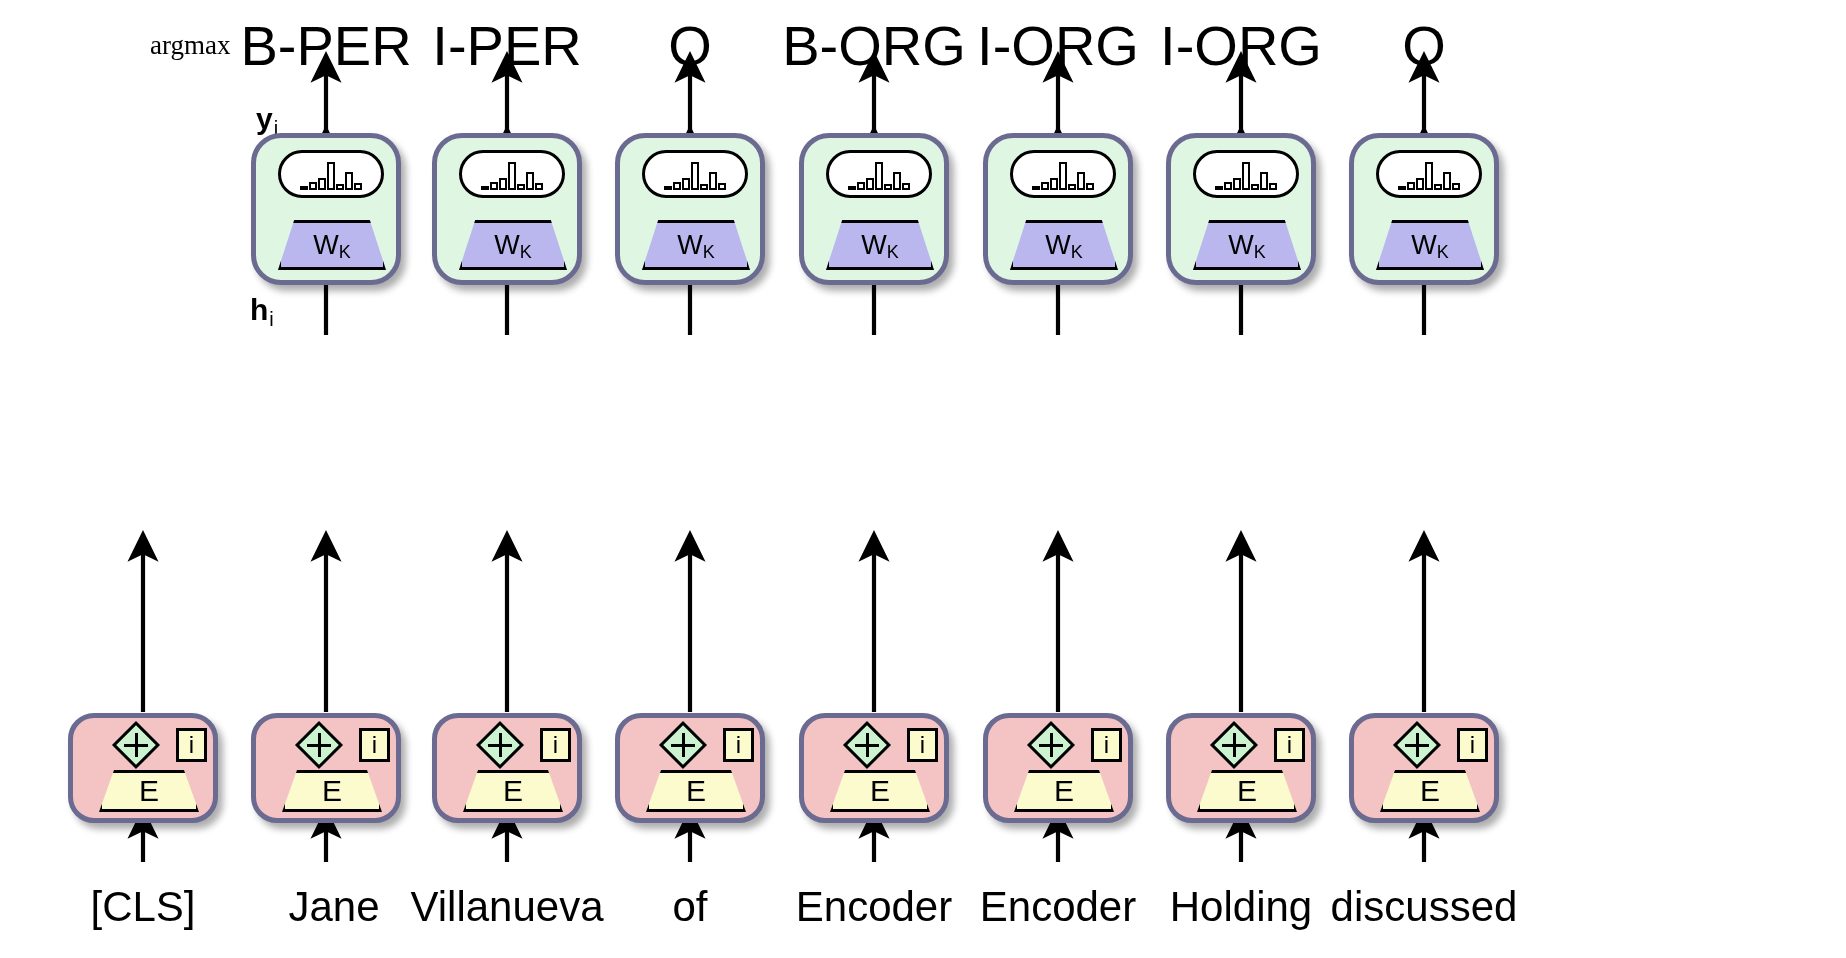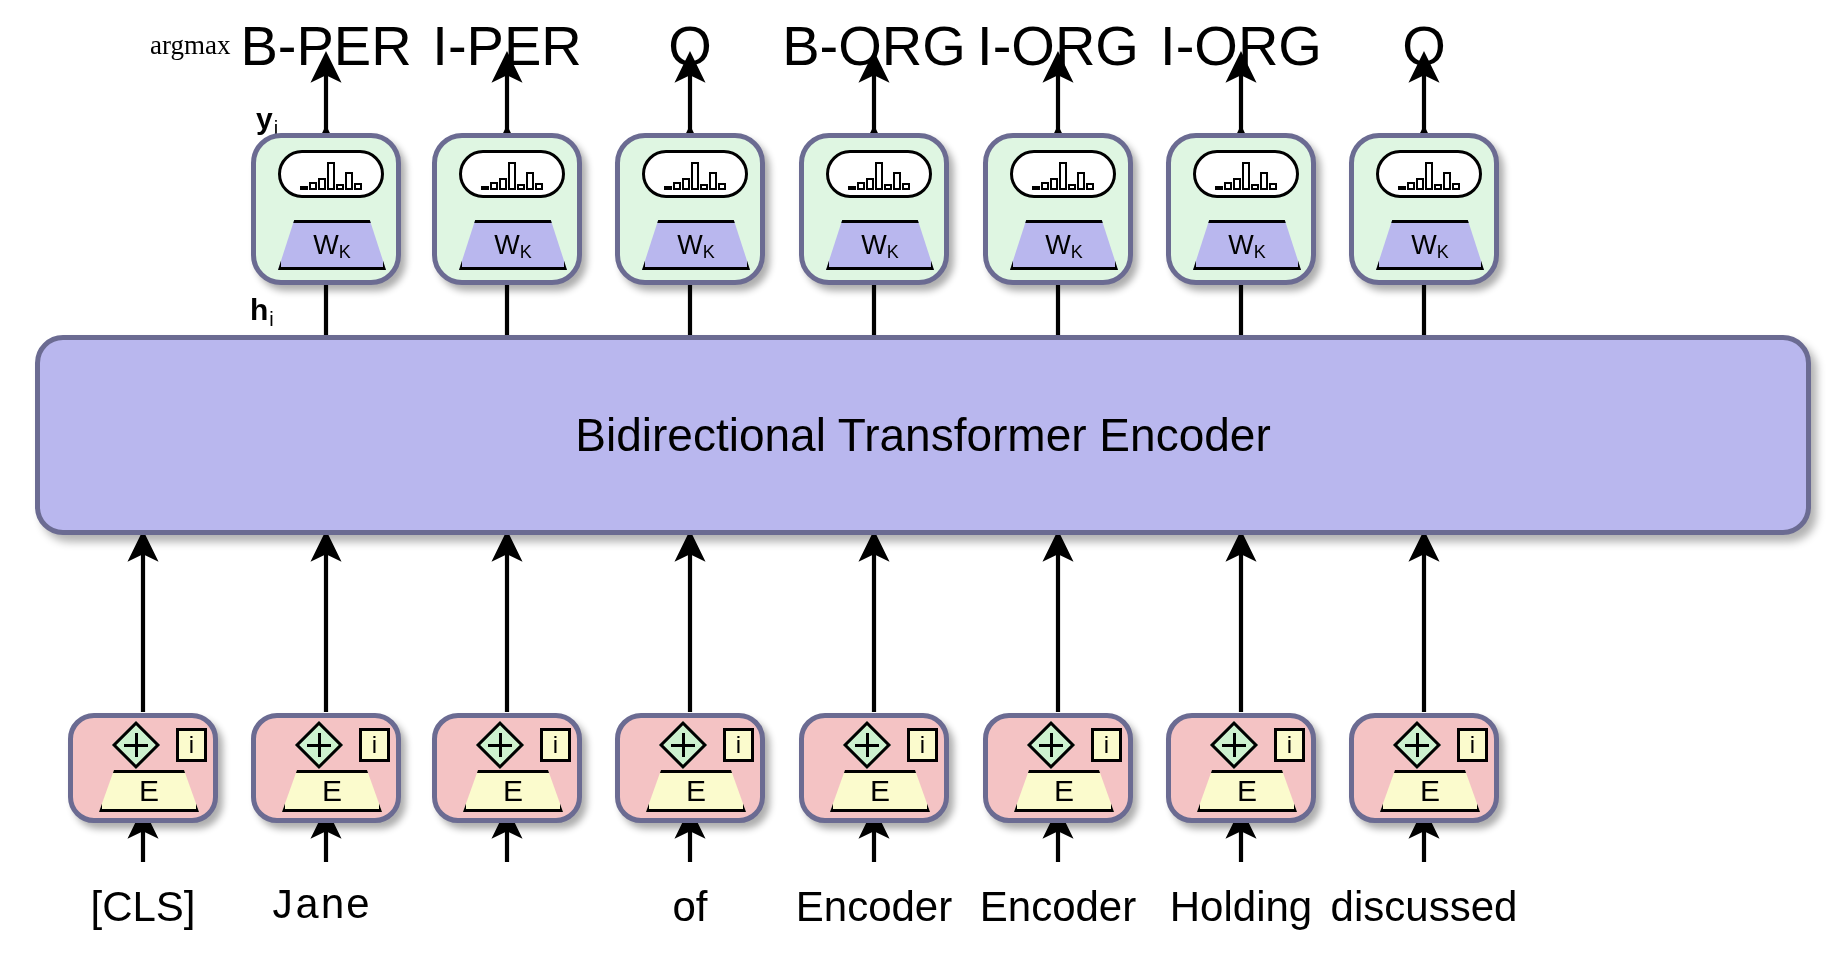--- a/index.html
+++ b/index.html
@@ -271,23 +271,20 @@
     </div>
     <div class="trap-w">
       <div class="shape"></div>
       <div class="lbl">
         <span>W</span>
           <sub>K</sub>
       </div>
     </div>
   </div>
 
-  <div id="encoder">
-    <div class="etext">Bidirectional Transformer Encoder</div>
-  </div>
 
   <div class="emb-cell" style="left:68px;top:713px;">
     <div class="diamond"></div>
     <div class="plus"></div>
     <div class="ibox">i</div>
     <div class="trap-e">
       <div class="shape"></div>
       <div class="lbl">E</div>
     </div>
   </div>
@@ -349,20 +346,21 @@
     <div class="diamond"></div>
     <div class="plus"></div>
     <div class="ibox">i</div>
     <div class="trap-e">
       <div class="shape"></div>
       <div class="lbl">E</div>
     </div>
   </div>
 
   <div class="word-label" style="left:143px;top:886px;">[CLS]</div>
-  <div class="word-label" style="left:320px;top:886px;font-family:Liberation Mono, monospace;">Jane</div>
+  <div class="word-label" style="left:334px;top:886px;">Jane</div>
+  <div class="word-label" style="left:507px;top:886px;">Villanueva</div>
   <div class="word-label" style="left:690px;top:886px;">of</div>
   <div class="word-label" style="left:874px;top:886px;">Encoder</div>
   <div class="word-label" style="left:1058px;top:886px;">Encoder</div>
   <div class="word-label" style="left:1241px;top:886px;text-align:center;">Holding</div>
   <div class="word-label" style="left:1424px;top:886px;">discussed</div>
 
 </div>
 
 </body></html>

